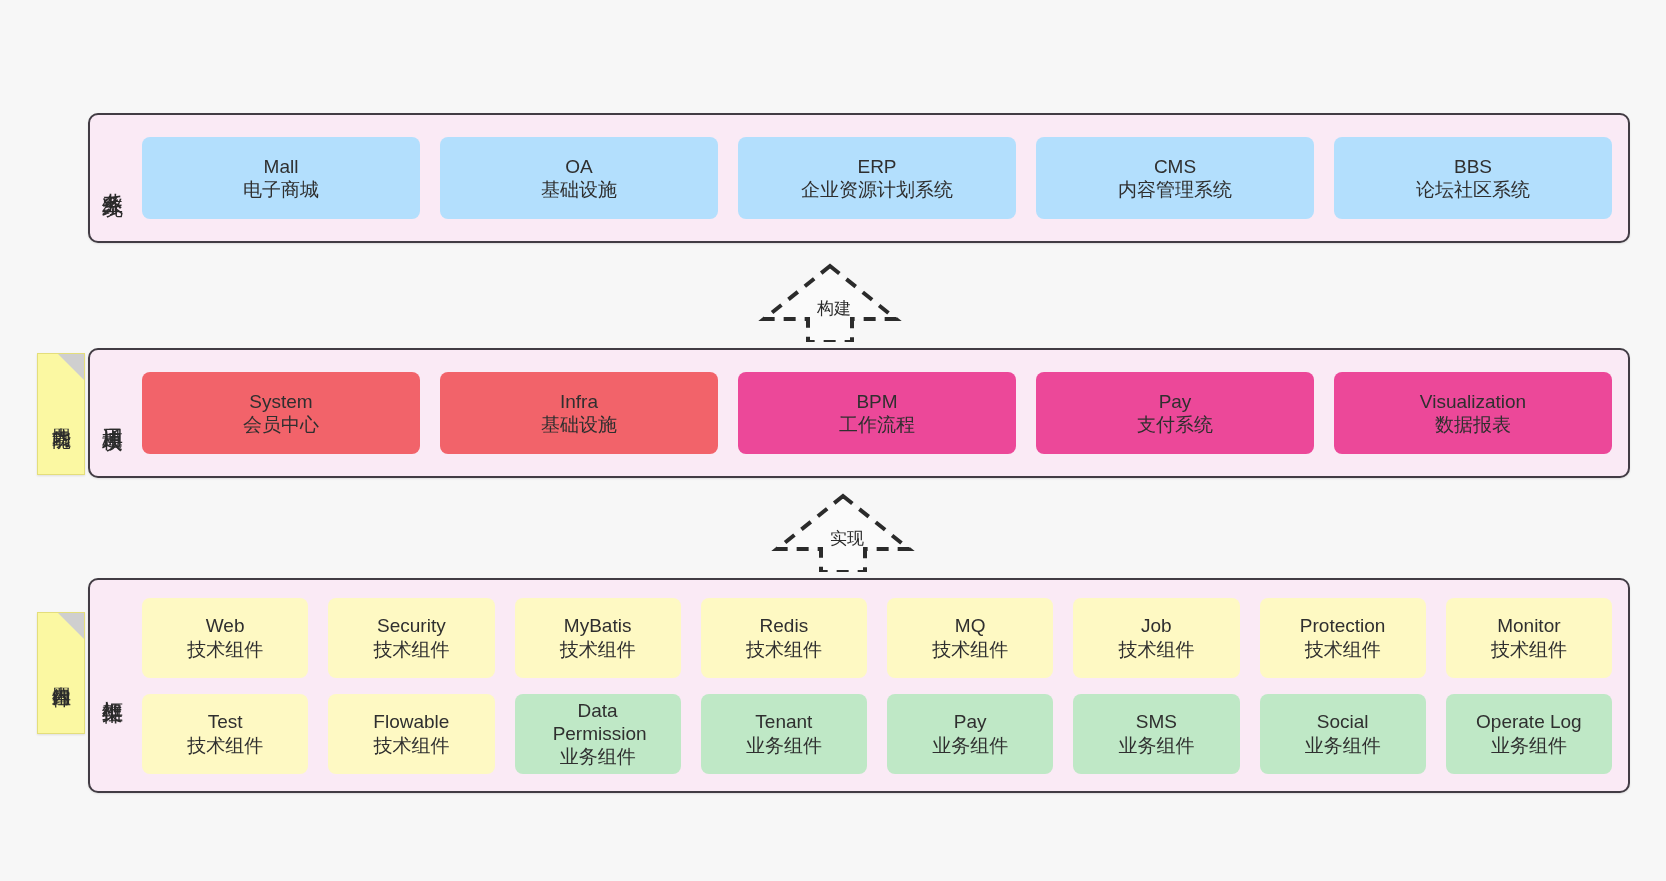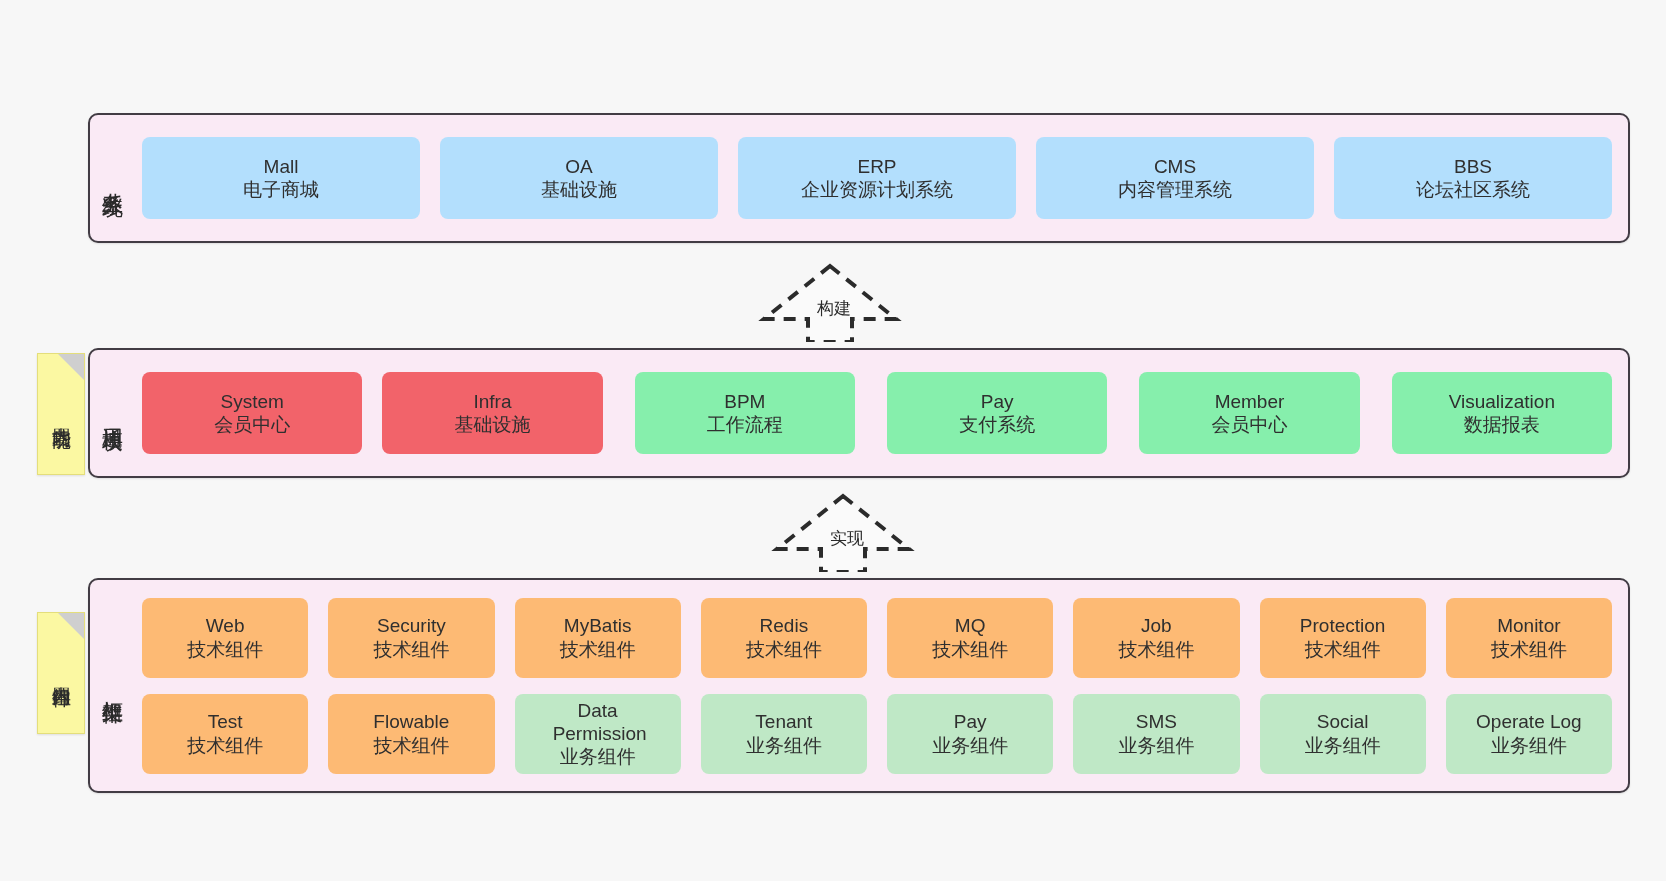--- a/index.html
+++ b/index.html
@@ -61,22 +61,22 @@
     text-align: center;
     line-height: 1.22;
     padding: 6px 4px;
     color: #2f2f2f;
   }
   .cell .t1 { font-size: 19px; }
   .cell .t2 { font-size: 19px; }
 
   .c-blue       { background: #b3dffd; }
   .c-red        { background: #f2636a; }
-  .c-pink       { background: #86efac; margin-left: 12px; }
-  .c-green      { background: #fdba74; }
+  .c-pink       { background: #ec4899; }
+  .c-green      { background: #fef9c3; }
   .c-lightgreen { background: #bfe8c6; }
 
   
   #layer-business .cell { height: 82px; }
   #layer-modules  .cell { height: 82px; }
   #layer-framework .cell { height: 80px; }
 
   
   .note {
     position: absolute;
@@ -166,24 +166,20 @@
         </div>
         <div class="cell c-pink">
           <span class="t1">BPM</span>
           <span class="t2">工作流程</span>
         </div>
         <div class="cell c-pink">
           <span class="t1">Pay</span>
           <span class="t2">支付系统</span>
         </div>
         <div class="cell c-pink">
-          <span class="t1">Member</span>
-          <span class="t2">会员中心</span>
-        </div>
-        <div class="cell c-pink">
           <span class="t1">Visualization</span>
           <span class="t2">数据报表</span>
         </div>
       </div>
     </div>
   </div>
 
   <div class="note" style="left:37px; top:353px; width:48px; height:122px;">
     <span class="fold"></span>
     <span>内置功能</span>

